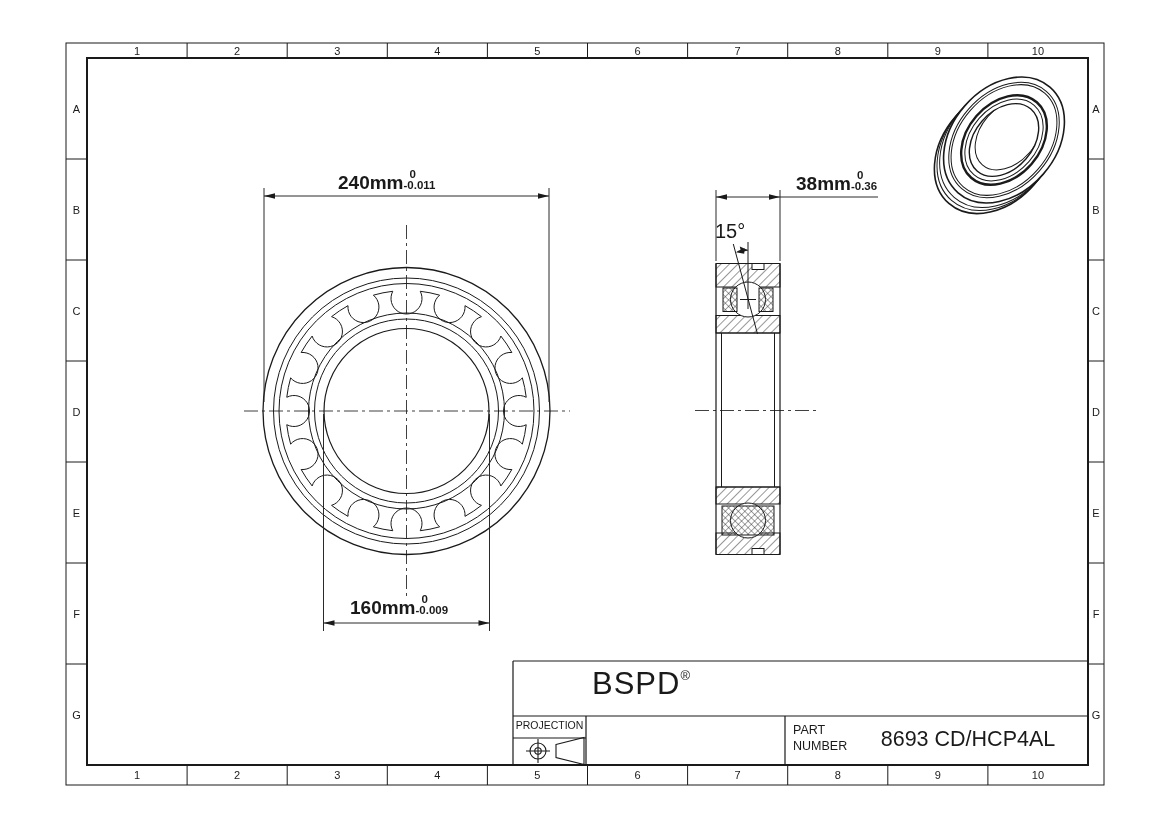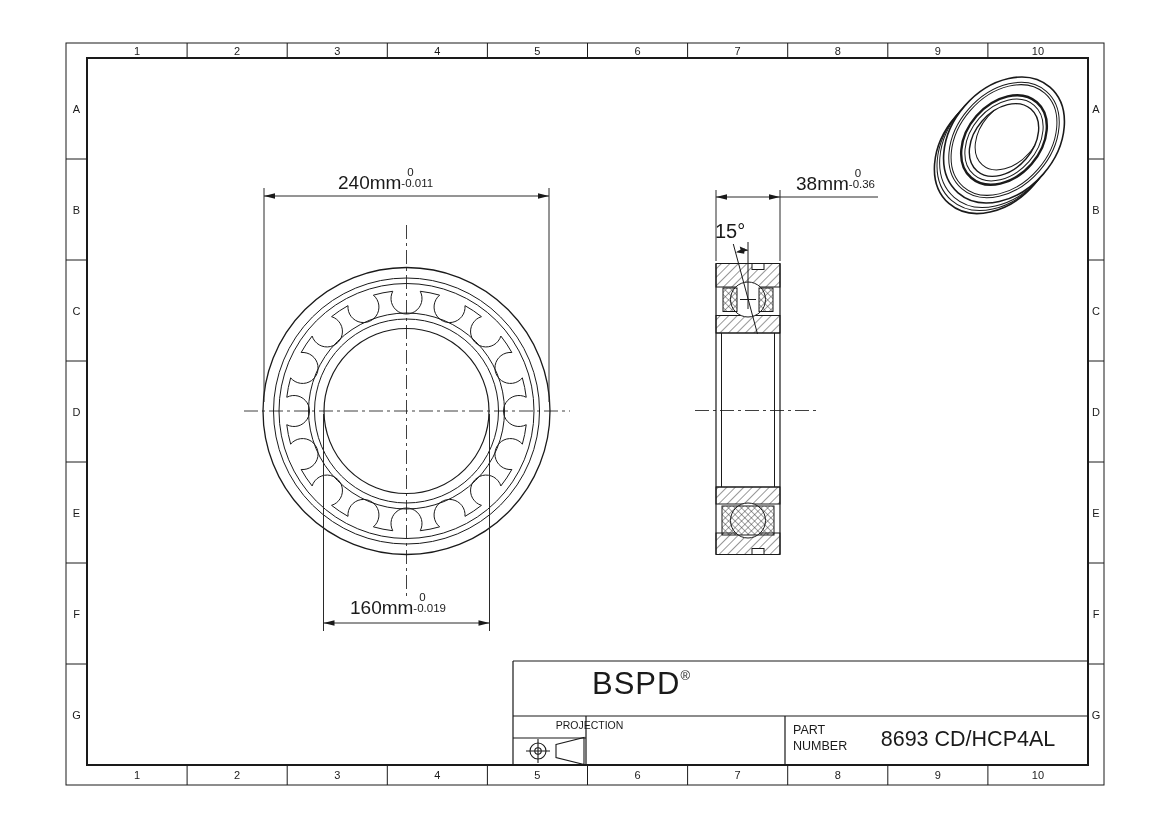--- a/index.html
+++ b/index.html
@@ -9,32 +9,32 @@
 
   
   .band{position:absolute;display:flex;font-size:11px;color:#1a1a1a;}
   .band-top{left:87px;top:43px;width:1001px;height:15px;}
   .band-bottom{left:87px;top:765px;width:1001px;height:20px;}
   .band-left{left:66px;top:58px;width:21px;height:707px;flex-direction:column;}
   .band-right{left:1088px;top:58px;width:16px;height:707px;flex-direction:column;}
   .band span{flex:1;display:flex;align-items:center;justify-content:center;}
 
   
-  .dim{position:absolute;display:flex;align-items:flex-start;white-space:nowrap;}
+  .dim{position:absolute;display:flex;align-items:center;white-space:nowrap;font-weight:bold;}
   .dim .main{font-size:19px;line-height:19px;}
   .dim .tol{display:flex;flex-direction:column;font-size:11.5px;line-height:10.5px;margin-top:-6px;}
   .dim .tol .u{margin-left:6px;}
   .angle-label{position:absolute;font-size:20px;}
 
   
   .tb{position:absolute;white-space:nowrap;}
   .tb-logo{left:592px;top:666px;font-size:31px;letter-spacing:1px;}
   .tb-logo sup{font-size:13px;vertical-align:14px;}
   .tb-company{left:688px;top:671px;width:216px;text-align:center;font-size:13.5px;line-height:19px;white-space:normal;}
-  .tb-projection{left:513px;top:719px;width:73px;text-align:center;font-size:10.5px;padding-left:40px;}
+  .tb-projection{left:513px;top:719px;width:73px;text-align:center;font-size:10.5px;}
   .tb-product{left:586px;top:722px;width:199px;text-align:center;font-size:13.5px;line-height:17px;white-space:normal;}
   .tb-partlabel{left:793px;top:722px;font-size:12.5px;line-height:16px;}
   .tb-partnumber{left:858px;top:727px;width:220px;text-align:center;font-size:21.5px;}
 </style>
 </head>
 <body>
 
 <div class="page">
 
 <svg width="1170" height="827" viewBox="0 0 1170 827">
@@ -250,21 +250,21 @@
   <span class="tol">
     <span class="u">0</span>
     <span class="l">-0.011</span>
   </span>
 </div>
 
 <div class="dim" style="left:350px;top:598px;">
   <span class="main">160mm</span>
   <span class="tol">
     <span class="u">0</span>
-    <span class="l">-0.019</span>
+    <span class="l">-0.009</span>
   </span>
 </div>
 
 <div class="dim" style="left:796px;top:174px;">
   <span class="main">38mm</span>
   <span class="tol">
     <span class="u">0</span>
     <span class="l">-0.36</span>
   </span>
 </div>

